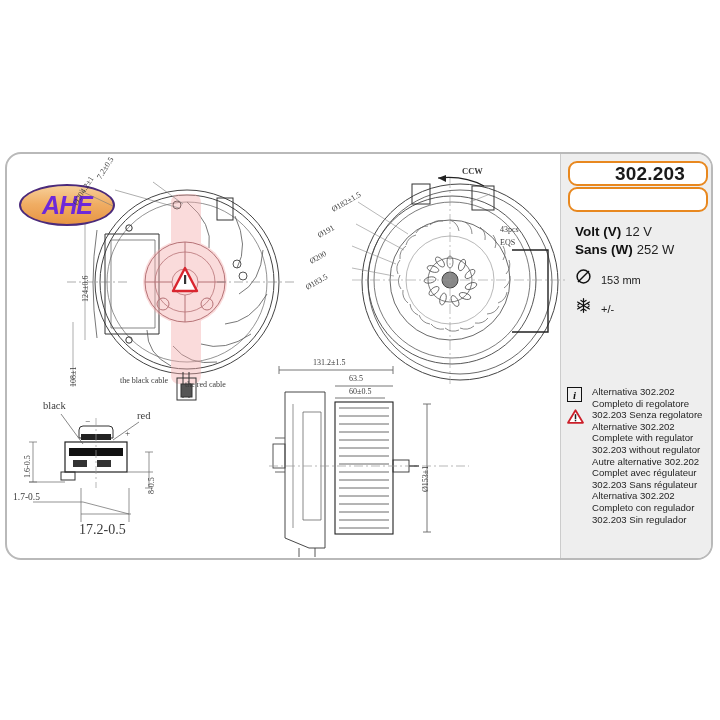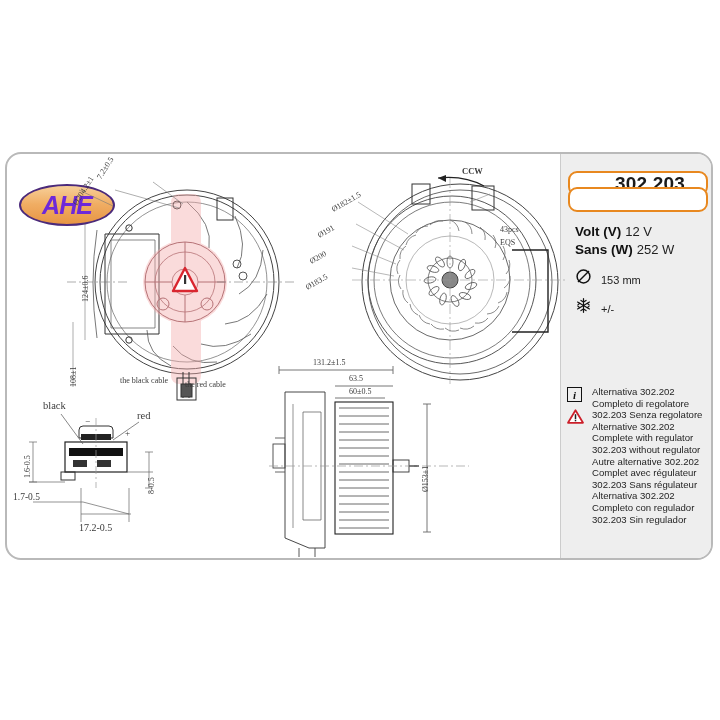--- a/index.html
+++ b/index.html
@@ -16,21 +16,21 @@
   
   .specpanel{
     position:absolute;right:0;top:0;width:151px;height:100%;
     background:#eeeeee;border-left:1px solid #cccccc;box-sizing:border-box;
   }
   .codebox{
     position:absolute;left:7px;width:140px;height:25px;
     border:2px solid #e8881f;border-radius:9px;background:#ffffff;
     box-sizing:border-box;display:flex;align-items:center;justify-content:center;
   }
-  .codebox.one{top:17px;padding-left:24px;}
+  .codebox.one{top:7px;padding-left:24px;}
   .codebox.two{top:33px;}
   .codetext{font-size:19px;font-weight:bold;color:#1a1a1a;letter-spacing:.2px;}
   .spec-rows{position:absolute;left:14px;top:70px;width:135px;}
   .srow{display:flex;align-items:baseline;margin-bottom:3px;}
   .skey{font-size:13.5px;font-weight:bold;color:#111;}
   .sval{font-size:13px;color:#222;margin-left:4px;}
   .iconrow{display:flex;align-items:center;margin-top:9px;}
   .iconrow .gl{width:20px;text-align:left;font-size:15px;color:#111;line-height:1;}
   .iconrow .tx{font-size:11px;color:#222;margin-left:6px;margin-top:8px;}
   .snow{font-size:16px;color:#111;line-height:1;}
@@ -399,19 +399,19 @@
 
       <g stroke="#555" stroke-width="0.7" fill="none">
         <line x1="40" y1="10" x2="62" y2="40"></line>
         <line x1="118" y1="18" x2="92" y2="36"></line>
       </g>
       <text x="64" y="20" font-size="9" fill="#333" font-family="Liberation Serif, serif">−</text>
       <text x="104" y="32" font-size="9" fill="#333" font-family="Liberation Serif, serif">+</text>
     </svg>
     <div class="lbl big srf" style="left:22px;top:-4px;">black</div>
     <div class="lbl big srf" style="left:116px;top:6px;">red</div>
-    <div class="lbl srf" style="left:58px;top:118px;font-size:10px;">17.2-0.5</div>
+    <div class="lbl srf" style="left:58px;top:118px;font-size:14px;">17.2-0.5</div>
     <div class="lbl srf" style="left:2px;top:74px;transform:rotate(-90deg);transform-origin:left top;">1.6-0.5</div>
     <div class="lbl srf" style="left:126px;top:90px;transform:rotate(-90deg);transform-origin:left top;">8-0.5</div>
     <div class="lbl srf" style="left:-8px;top:88px;font-size:9.5px;">1.7-0.5</div>
   </div>
 
 </div>
 
 </body></html>

